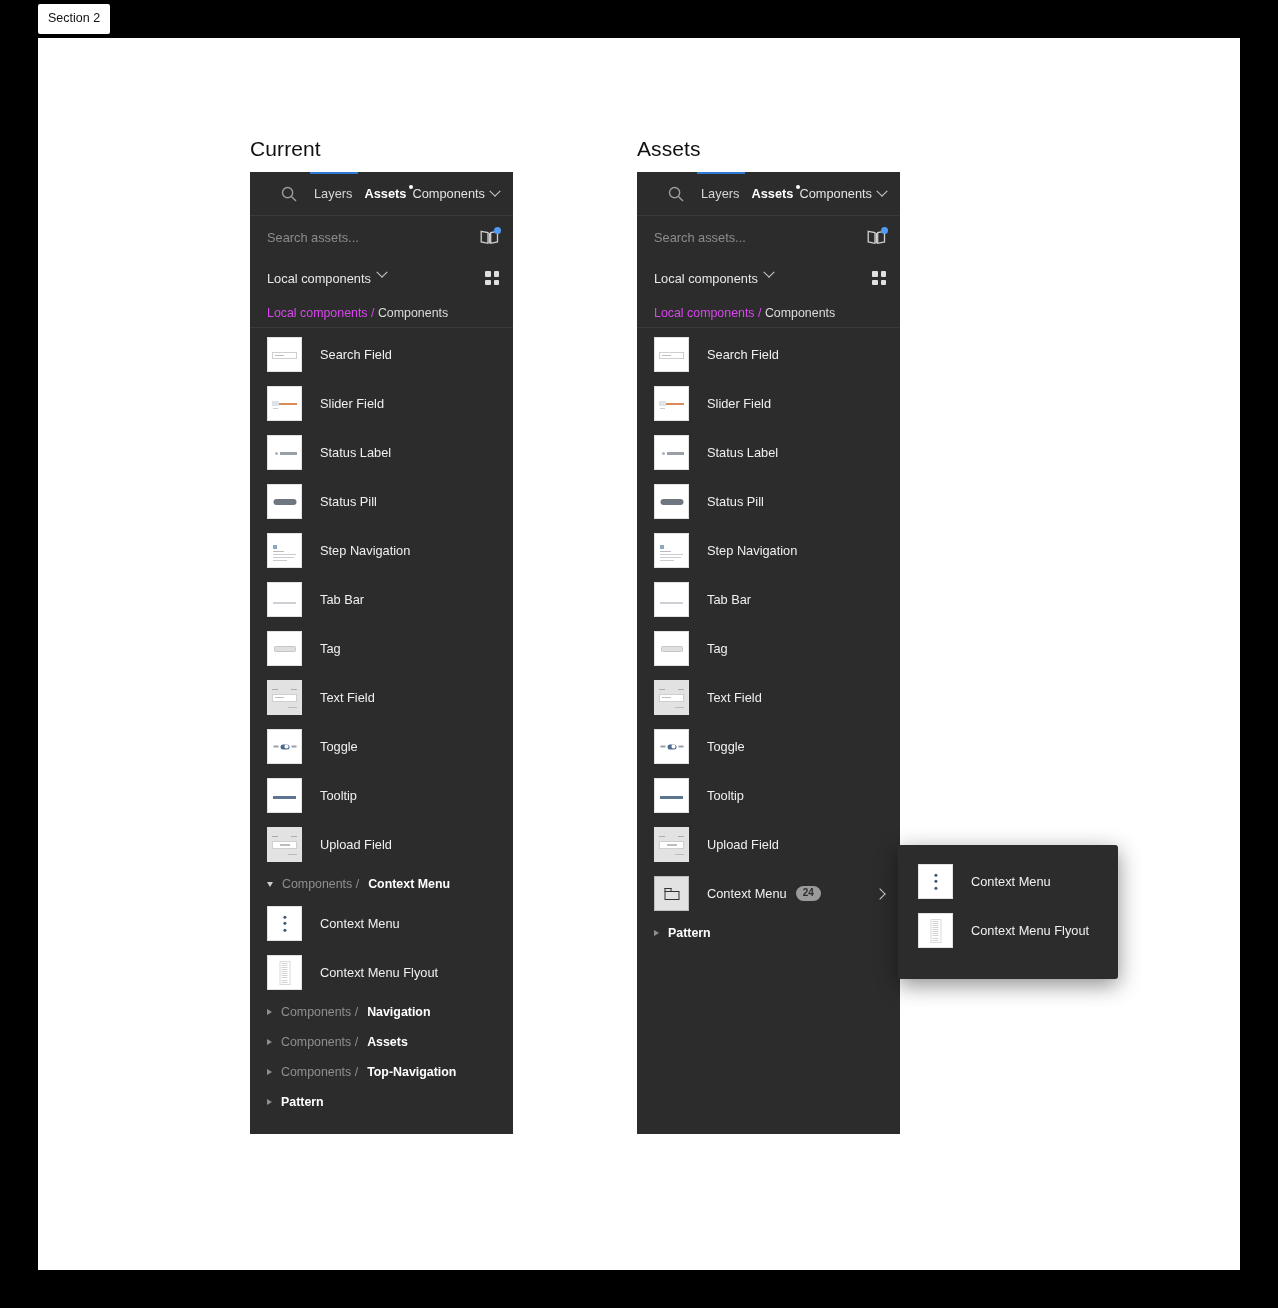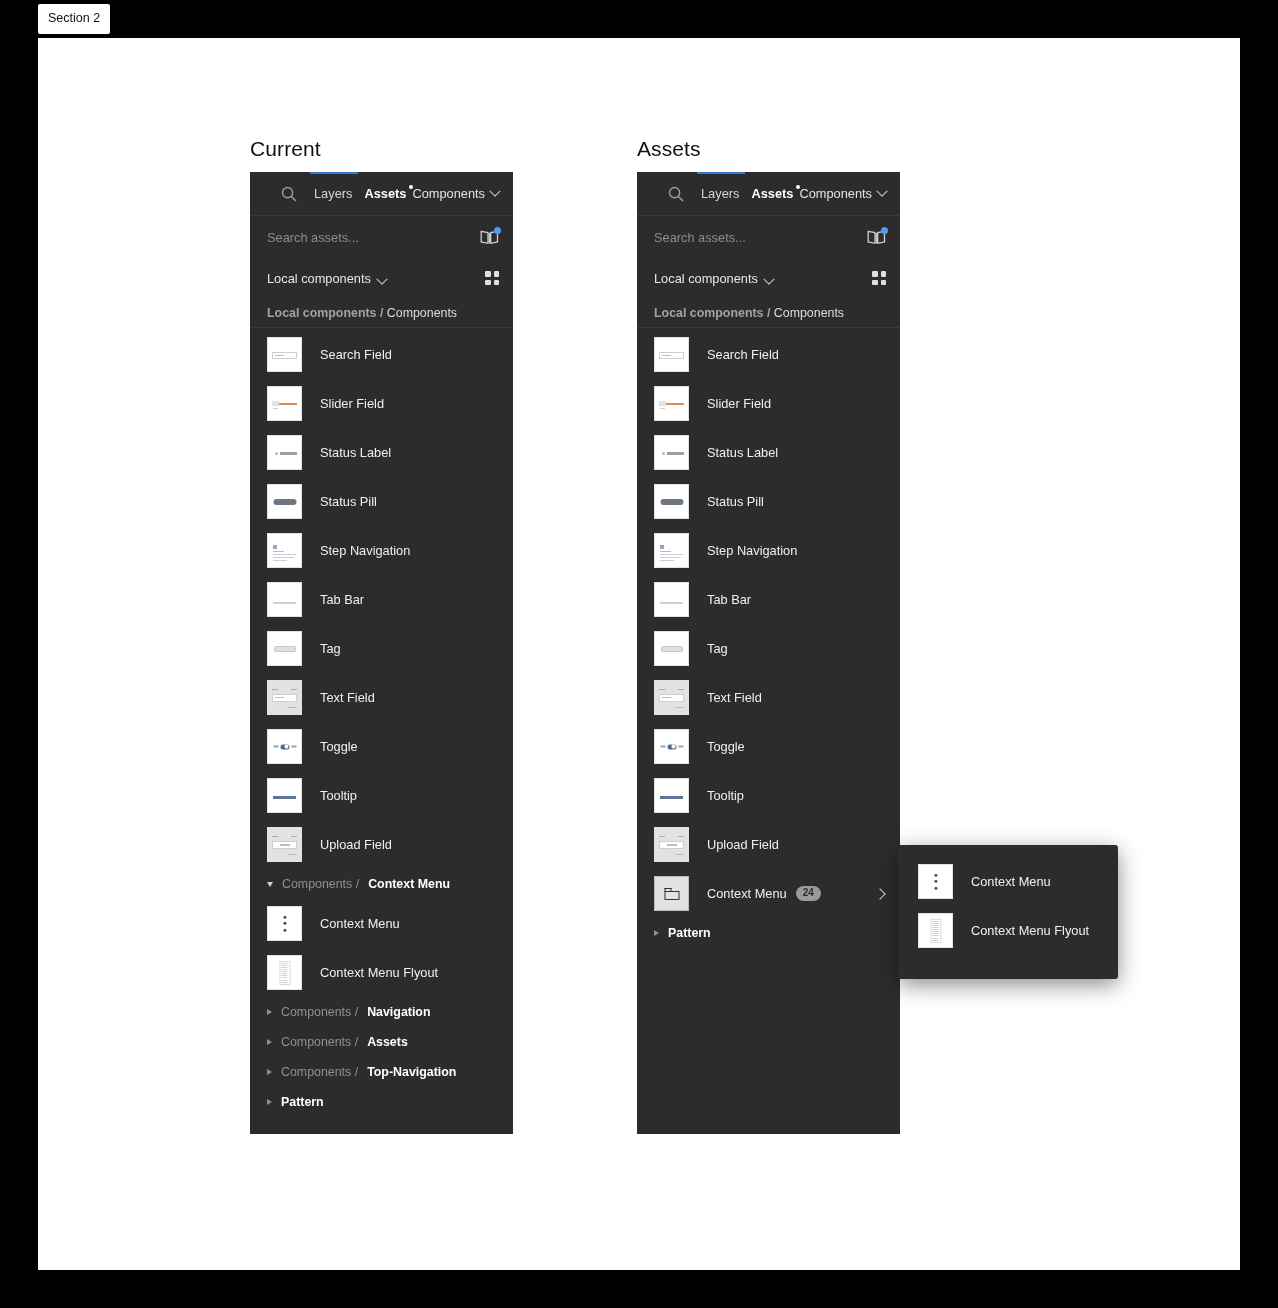--- a/index.html
+++ b/index.html
@@ -102,34 +102,34 @@
     background: #4f9bf5;
   }
 
   
   .filterrow {
     height: 40px; display: flex; align-items: center;
     padding: 0 14px 0 17px;
   }
   .filter-label {
     font-size: 12.8px; color: #e8e8e8;
-    display: flex; align-items: flex-end; gap: 7px; flex: 1 1 auto;
+    display: flex; align-items: flex-start; gap: 7px; flex: 1 1 auto;
   }
   .grid-ico { width: 14px; height: 14px; display: grid;
     grid-template-columns: 1fr 1fr; grid-template-rows: 1fr 1fr; gap: 3px; }
   .grid-ico i { display: block; background: #e0e0e0; border-radius: 1px; }
 
   
   .crumbrow {
     height: 30px; display: flex; align-items: center;
     padding: 0 14px 0 17px;
     border-bottom: 1px solid #3a3a3a;
     font-size: 12.4px;
   }
-  .crumb-strong { color: #a3a3a3; font-weight: 700; }
+  .crumb-strong { color: #d946ef; font-weight: 400; }
   .crumb-light { color: #dcdcdc; }
 
   
   .asset-list { padding-top: 2px; }
   .asset-row {
     height: 49px; display: flex; align-items: center;
     padding: 0 14px 0 17px; gap: 18px;
   }
   .thumb {
     width: 35px; height: 35px; flex: 0 0 auto;

